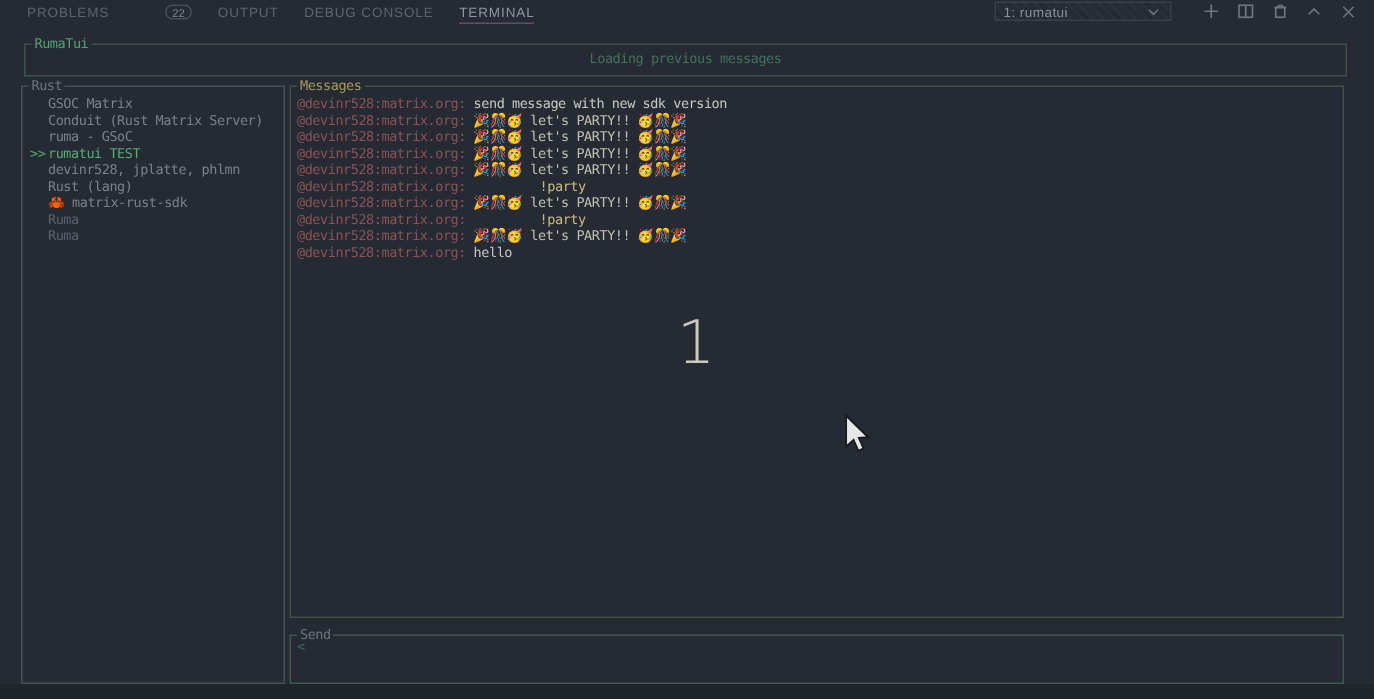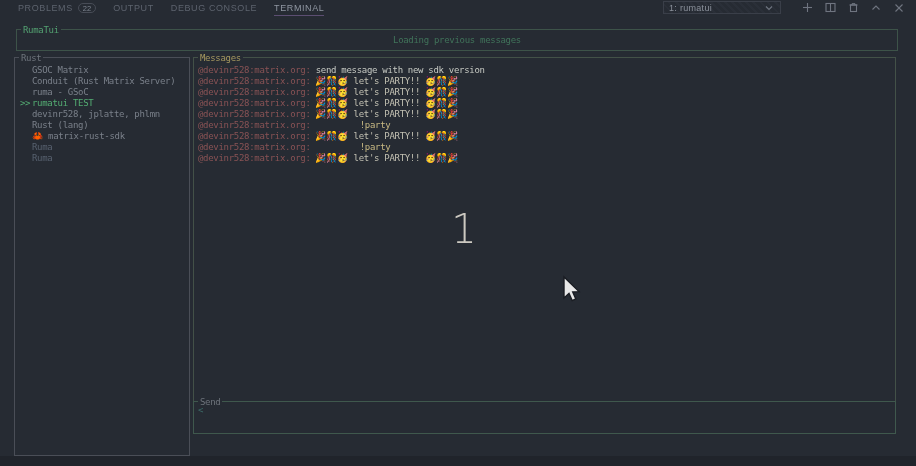--- a/index.html
+++ b/index.html
@@ -15,21 +15,21 @@
     display:flex; align-items:center; padding-left:18px;
     font-family:"Liberation Sans", sans-serif;
     font-size:9px; letter-spacing:.6px; color:#5d636e;
   }
   .tab { display:flex; align-items:center; gap:5px; margin-right:17px; cursor:pointer; height:15px; }
   .tab .lbl { text-transform:uppercase; }
   .tab.active { color:#9097a2; border-bottom:1px solid #5c4e72; }
   .badge {
     display:inline-block; min-width:15px; padding:0 4px; height:10px; line-height:9px;
     border:1px solid #474c56; border-radius:6px; font-size:7.5px; letter-spacing:0;
-    color:#7e8590; text-align:center;
+    color:#7e8590; text-align:center;margin-left:32px;
   }
   .tab-right {
     position:absolute; right:10px; top:0; height:15px;
     display:flex; align-items:center; gap:9px;
   }
   .term-select {
     width:118px; height:13px; margin-right:10px;
     border:1px solid #3a3f49; display:flex; align-items:center;
     padding:0 4px 0 5px; color:#8b919b; font-size:9px; letter-spacing:.3px;
     background:repeating-linear-gradient(45deg,#2a2f38 0 2px,#262b33 2px 5px);
@@ -44,21 +44,21 @@
     position:absolute; top:-5px; left:4px; background:#262b33; padding:0 2px;
     font-size:9px; line-height:10px; letter-spacing:-0.3px; white-space:pre;
   }
   .box-banner { left:16px; top:29px; width:882px; height:22px; border:1px solid #3d5349; }
   .banner-status {
     width:100%; height:100%; display:flex; align-items:center; justify-content:center;
     color:#40735a; font-size:9px; letter-spacing:-0.3px;
   }
   .box-rooms { left:14px; top:57px; width:176px; height:399px; border:1px solid #4a4e57; }
   .box-messages { left:193px; top:57px; width:703px; height:355px; border:1px solid #435148; }
-  .box-send { left:193px; top:401px; width:703px; height:33px; border:1px solid #3f584d; }
+  .box-send { left:193px; top:423px; width:703px; height:33px; border:1px solid #3f584d; }
   .t-green { color:#53a171; }
   .t-gray { color:#6e747c; }
   .t-olive { color:#a6985f; }
   
   .rooms-list { padding-top:7px; }
   .room-row {
     height:11px; line-height:11px; font-size:9px; letter-spacing:-0.3px;
     white-space:pre; color:#7a808a; display:flex; cursor:pointer;
   }
   .room-prefix { display:inline-block; width:17px; padding-left:5px; color:#54ad73; }
@@ -171,20 +171,21 @@
     <div class="msg-list">
       <div class="msg-row plain"><span class="msg-sender">@devinr528:matrix.org:</span><span> </span><span class="msg-text">send message with new sdk version</span></div>
       <div class="msg-row"><span class="msg-sender">@devinr528:matrix.org:</span><span> </span><span class="msg-text">🎉🎊🥳 let's PARTY!! 🥳🎊🎉</span></div>
       <div class="msg-row"><span class="msg-sender">@devinr528:matrix.org:</span><span> </span><span class="msg-text">🎉🎊🥳 let's PARTY!! 🥳🎊🎉</span></div>
       <div class="msg-row"><span class="msg-sender">@devinr528:matrix.org:</span><span> </span><span class="msg-text">🎉🎊🥳 let's PARTY!! 🥳🎊🎉</span></div>
       <div class="msg-row"><span class="msg-sender">@devinr528:matrix.org:</span><span> </span><span class="msg-text">🎉🎊🥳 let's PARTY!! 🥳🎊🎉</span></div>
       <div class="msg-row cmd"><span class="msg-sender">@devinr528:matrix.org:</span><span> </span><span class="msg-text">!party</span></div>
       <div class="msg-row"><span class="msg-sender">@devinr528:matrix.org:</span><span> </span><span class="msg-text">🎉🎊🥳 let's PARTY!! 🥳🎊🎉</span></div>
       <div class="msg-row cmd"><span class="msg-sender">@devinr528:matrix.org:</span><span> </span><span class="msg-text">!party</span></div>
       <div class="msg-row"><span class="msg-sender">@devinr528:matrix.org:</span><span> </span><span class="msg-text">🎉🎊🥳 let's PARTY!! 🥳🎊🎉</span></div>
+      <div class="msg-row plain"><span class="msg-sender">@devinr528:matrix.org:</span><span> </span><span class="msg-text">hello</span></div>
     </div>
   </div>
 
   <div class="tui-box box-send">
     <span class="tui-title t-gray">Send</span>
     <div class="send-value">&lt;</div>
   </div>
 
   <div class="keypress">1</div>
 

